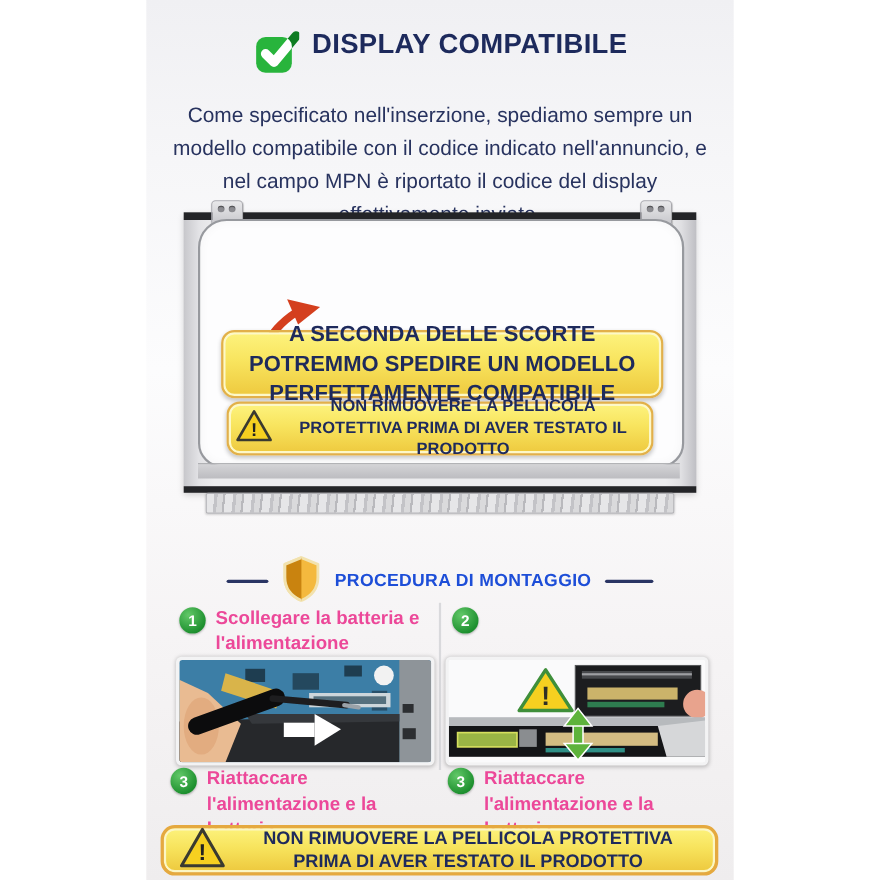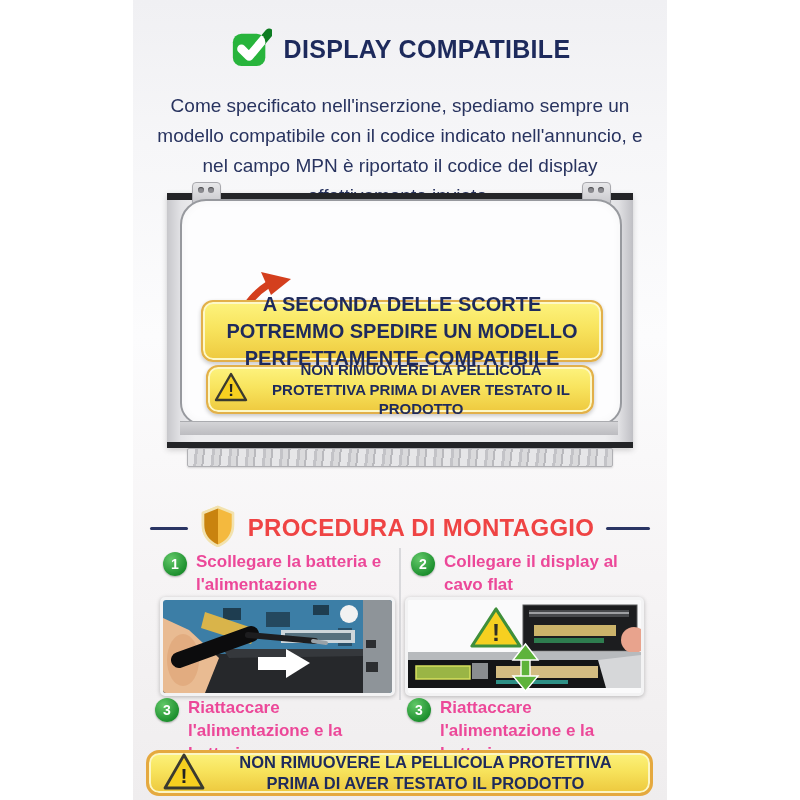--- a/index.html
+++ b/index.html
@@ -5,21 +5,21 @@
   html,body{margin:0;padding:0;}
   body{
     width:800px;height:800px;position:relative;background:#ffffff;
     font-family:"Liberation Sans", sans-serif;overflow:hidden;
   }
   .strip{
     position:absolute;left:133px;top:0;width:534px;height:800px;
     background:linear-gradient(180deg,#f0f0f3 0%,#f6f6f8 18%,#fcfcfd 42%,#f6f4f5 72%,#efedee 100%);
   }
   
-  .hdr{position:absolute;left:133px;top:26px;width:534px;display:flex;justify-content:center;align-items:center;gap:12px;}
+  .hdr{position:absolute;left:133px;top:26px;width:534px;display:flex;justify-content:center;align-items:flex-start;gap:12px;}
   .hdr h1{margin:0;font-size:25px;font-weight:bold;color:#1d2a5c;letter-spacing:.3px;}
   
   .intro{
     position:absolute;left:148px;top:72px;width:504px;text-align:center;
     font-size:19px;line-height:1.58;color:#28335f;
   }
   
   .panel{position:absolute;left:167px;top:193px;width:466px;height:262px;}
   .bracket{position:absolute;top:-11px;width:27px;height:20px;background:linear-gradient(180deg,#e8e8ea,#c9c9cd);border:1px solid #a9a9ae;border-radius:4px 4px 2px 2px;box-shadow:0 1px 1px rgba(0,0,0,.2);}
   .bracket .h{position:absolute;top:4px;width:6px;height:6px;border-radius:50%;background:#8b8b90;box-shadow:inset 0 1px 1px rgba(0,0,0,.5);}
@@ -54,21 +54,21 @@
     display:flex;align-items:center;justify-content:center;gap:8px;
     color:#1e2a5c;font-weight:bold;text-align:center;
   }
   .stick1{left:34px;top:107px;width:398px;height:58px;font-size:20px;line-height:1.35;}
   .stick2{left:39px;top:172px;width:388px;height:49px;font-size:15px;line-height:1.3;padding:0 6px;box-sizing:border-box;}
   .stick2 .txt{flex:1;}
   
   .proc-hdr{position:absolute;left:133px;top:505px;width:534px;display:flex;align-items:center;justify-content:center;gap:12px;}
   .proc-hdr .rule{height:3px;background:#2a3564;border-radius:2px;}
   .rule-l{width:38px;} .rule-r{width:44px;}
-  .proc-hdr h2{margin:0;font-size:24px;font-weight:bold;color:#ef4444;letter-spacing:.3px;}
+  .proc-hdr h2{margin:0;font-size:16px;font-weight:bold;color:#1d4ed8;letter-spacing:.3px;}
   .col-divider{position:absolute;left:399px;top:548px;width:2px;height:152px;background:#d9d9dc;}
   .step{position:absolute;display:flex;gap:9px;align-items:flex-start;}
   .step-num{
     flex:0 0 auto;width:24px;height:24px;border-radius:50%;margin-top:1px;
     background:radial-gradient(circle at 35% 30%,#62c868,#1f9130 70%,#147423);
     color:#fff;font-size:14px;font-weight:bold;display:flex;align-items:center;justify-content:center;
     box-shadow:0 1px 2px rgba(0,0,0,.3);
   }
   .step-txt{font-size:17px;font-weight:bold;color:#ec4899;line-height:1.35;}
   .s1{left:163px;top:551px;width:225px;}
@@ -172,21 +172,20 @@
 
   <div class="col-divider"></div>
 
   <div class="step s1">
     <span class="step-num">1</span>
     <span class="step-txt">Scollegare la batteria e l'alimentazione</span>
   </div>
 
   <div class="step s2">
     <span class="step-num">2</span>
-    <span class="step-txt">Collegare il display al cavo flat</span>
   </div>
 
   <div class="shot shot1">
     <svg width="229" height="93" viewBox="0 0 229 93">
       <rect x="0" y="0" width="229" height="93" fill="#3c7ea6"></rect>
       <rect x="60" y="8" width="18" height="12" fill="#1e3d50"></rect>
       <rect x="103" y="12" width="24" height="15" fill="#24485e"></rect>
       <rect x="150" y="5" width="16" height="10" fill="#1e3d50"></rect>
       <rect x="175" y="28" width="14" height="18" fill="#28506a"></rect>
       <rect x="118" y="30" width="74" height="13" fill="#cdd6db"></rect>

